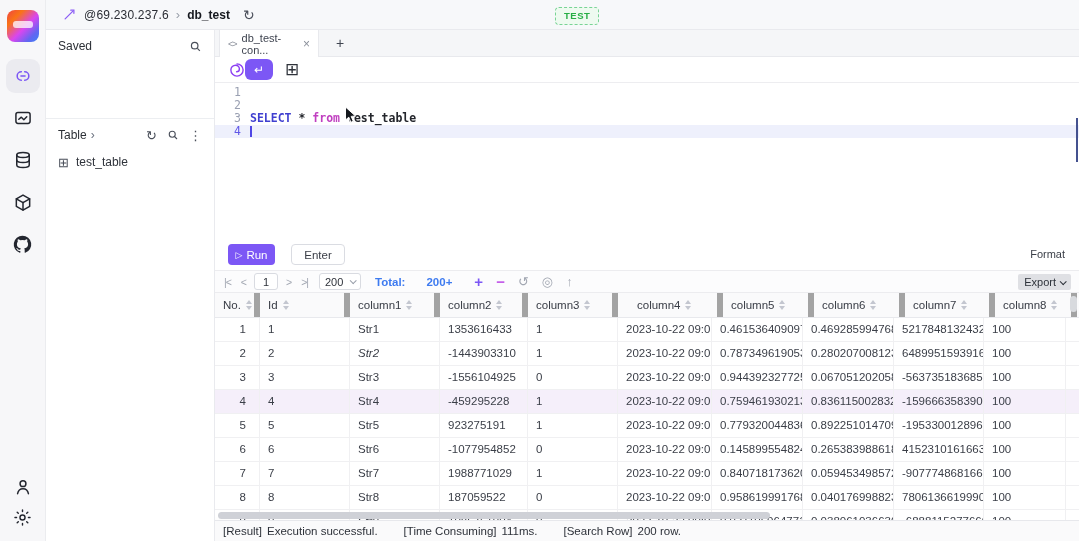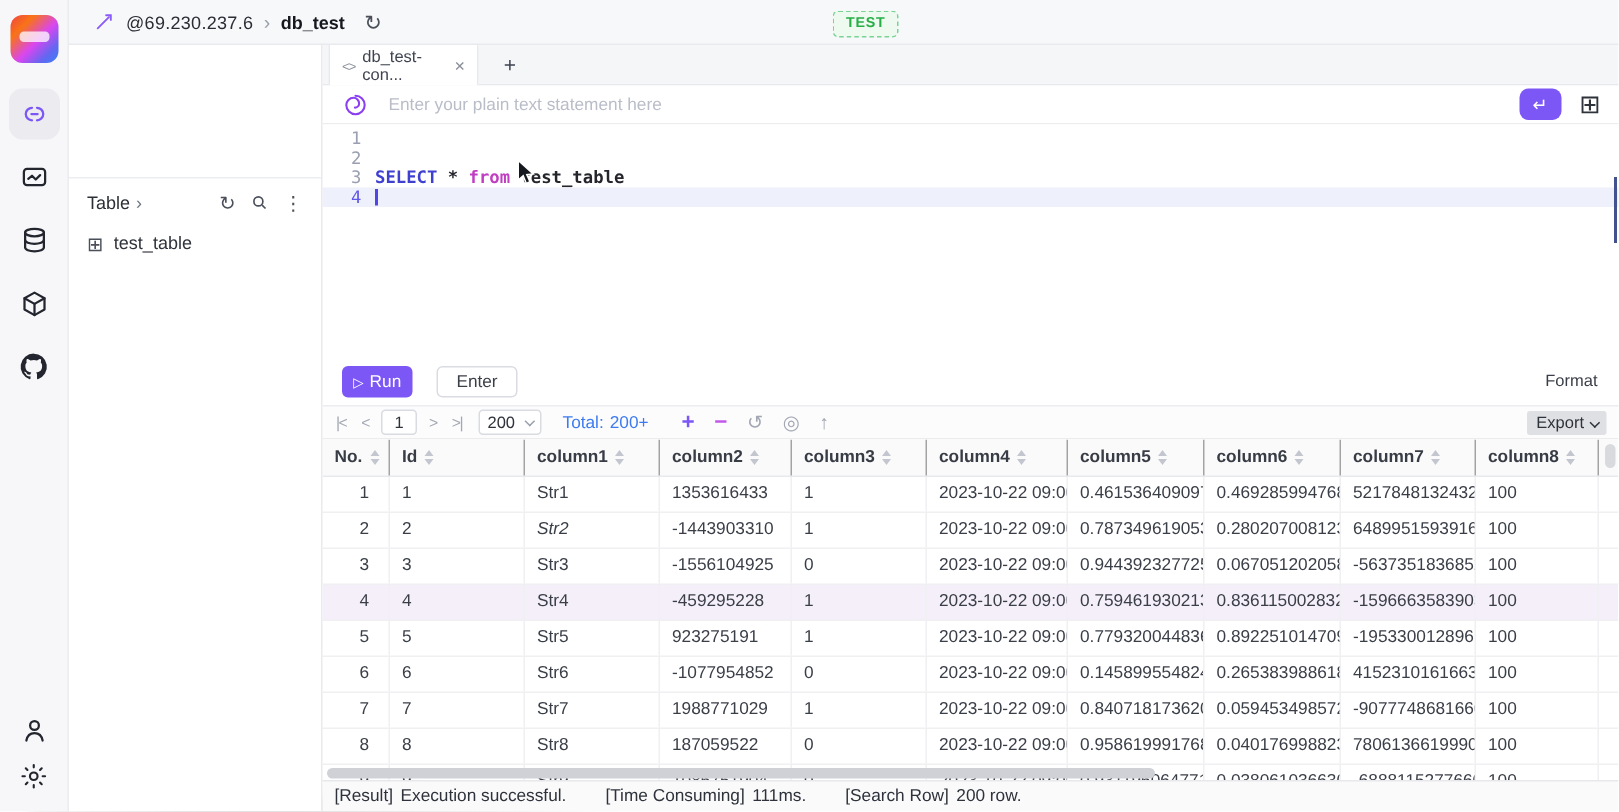--- a/index.html
+++ b/index.html
@@ -78,33 +78,33 @@
   #format-btn { position:absolute; right:14px; top:5px; font-size:11px; color:#3a3e47; cursor:pointer; }
 
   
   #rtoolbar { position:absolute; left:215px; top:270px; width:864px; height:23px; background:#fcfcfd; border-top:1px solid #ececef; border-bottom:1px solid #ececef;
               display:flex; align-items:center; font-size:11px; color:#a2a7b2; }
   .pg-ic { padding:0 5px; cursor:pointer; font-size:10.5px; letter-spacing:-1px; }
   #pg-first { margin-left:4px; }
   #page-input { width:24px; height:17px; border:1px solid #d9dbe1; border-radius:3px; text-align:center; font-size:11px; color:#2e323a; margin:0 3px; outline:none; font-family:"Liberation Sans",sans-serif; }
   #page-size { width:42px; height:17px; border:1px solid #d9dbe1; border-radius:3px; margin-left:6px; display:flex; align-items:center; justify-content:space-between; padding:0 5px; color:#2e323a; cursor:pointer; background:#fff; }
   .chev-dn { width:5px; height:5px; border-right:1.3px solid #9aa0ab; border-bottom:1.3px solid #9aa0ab; transform:rotate(45deg) translateY(-1px); }
-  #total { margin-left:14px; color:#3e7bf0; font-weight:400; font-size:11.5px; display:flex; gap:4px; }
+  #total { margin-left:14px; color:#3e7bf0; font-weight:700; font-size:11.5px; display:flex; gap:21px; }
   #edit-ics { display:flex; align-items:center; margin-left:22px; gap:13px; font-size:13px; }
   #ic-add { color:#7c57f5; font-weight:700; font-size:15px; cursor:pointer; }
   #ic-del { color:#c258e8; font-weight:700; font-size:15px; cursor:pointer; }
   #ic-undo,#ic-eye,#ic-up { color:#a2a7b2; cursor:pointer; }
   #export-btn { position:absolute; right:8px; top:3px; display:flex; align-items:center; gap:4px; background:#dfe0e4; border-radius:2px; padding:2px 6px; color:#2e323a; font-size:11px; cursor:pointer; }
   #export-btn .chev-dn { border-color:#2e323a; }
 
   
   #results { position:absolute; left:215px; top:293px; width:864px; height:227px; overflow:hidden; background:#fff; }
   #rheader { display:flex; height:25px; background:#fafafb; border-bottom:1px solid #e8e9ed; }
-  .hcell { flex:none; display:flex; align-items:center; gap:5px; padding:0 8px; font-size:11.5px; font-weight:700; color:#383c45;
-           border-right:1px solid #a3a3a3; overflow:hidden; white-space:nowrap; cursor:pointer; }
+  .hcell { flex:none; display:flex; align-items:center; gap:5px; padding:0 8px; font-size:11.5px; font-weight:400; color:#383c45;
+           border-right:6px solid #a3a3a3; overflow:hidden; white-space:nowrap; cursor:pointer; }
   .sort { display:inline-flex; flex-direction:column; gap:2px; }
   .sort i { display:block; width:0; height:0; border-left:3.5px solid transparent; border-right:3.5px solid transparent; }
   .sort .up { border-bottom:4px solid #c3c6cf; }
   .sort .dn { border-top:4px solid #c3c6cf; }
   .trow { display:flex; height:24px; border-bottom:1px solid #f0f0f2; background:#fff; }
   .trow.sel { background:#f5effa; }
   .tcell { flex:none; padding:0 8px; font-size:11.5px; color:#3a3e47; line-height:23px; border-right:1px solid #f0f0f2; overflow:hidden; white-space:nowrap; cursor:default; }
   .tcell.num { text-align:right; padding-right:13px; }
   #hscroll { position:absolute; left:218px; top:512px; width:552px; height:7px; background:#cfd1d7; border-radius:4px; z-index:7; cursor:pointer; }
   #vscroll { position:absolute; left:1070px; top:296px; width:7px; height:16px; background:#d8dade; border-radius:4px; z-index:7; cursor:pointer; }
@@ -192,20 +192,32 @@
       </svg>
     <span class="host">@69.230.237.6</span>
     <span class="sep">›</span>
     <span class="db">db_test</span>
     <span class="refresh">↻</span>
   </div>
   <span id="env-badge">TEST</span>
 </div>
 
 <div id="leftpanel">
+  <div id="saved-row" class="lp-row">
+    <span>Saved</span>
+    <span class="grow"></span>
+    <span class="mini-ic">
+      <svg width="13" height="13" viewBox="0 0 24 24">
+          <g fill="none" stroke="#4a4f5a" stroke-width="2.2">
+            <circle cx="10.5" cy="10.5" r="6"></circle>
+            <line x1="15.5" y1="15.5" x2="20" y2="20"></line>
+          </g>
+        </svg>
+    </span>
+  </div>
   <div id="lp-divider"></div>
   <div id="table-row" class="lp-row">
     <span>Table</span>
     <span class="chev-r">›</span>
     <span class="grow"></span>
     <span class="mini-ic">↻</span>
     <span class="mini-ic">
       <svg width="12" height="12" viewBox="0 0 24 24">
           <g fill="none" stroke="#4a4f5a" stroke-width="2.2">
             <circle cx="10.5" cy="10.5" r="6"></circle>
@@ -229,21 +241,20 @@
   </div>
   <div id="tab-add">+</div>
 </div>
 
 <div id="airow">
   <span id="ai-icon">
     <svg width="16" height="16" viewBox="0 0 24 24">
         <path d="M12 2.8a9.2 9.2 0 1 1-9.2 9.2A7.2 7.2 0 0 1 10 4.8a5.6 5.6 0 0 1 5.6 5.6A4.2 4.2 0 0 1 11.4 14.6" fill="none" stroke="#8b3ff2" stroke-width="2.1" stroke-linecap="round"></path>
       </svg>
   </span>
-  <input id="ai-input" type="text" placeholder="Enter your plain text statement here" style="">
   <div id="ai-enter">↵</div>
   <span id="ai-grid">⊞</span>
 </div>
 
 <div id="editor">
   <div id="code-lines">
       <div class="cline"><span class="lnum">1</span></div>
       <div class="cline"><span class="lnum">2</span><span class="lcode"></span></div>
       <div class="cline"><span class="lnum">3</span><span class="lcode"><span class="seg-kw">SELECT</span><span class="seg-p"> * </span><span class="seg-fn">from</span><span class="seg-p"> test_table</span></span></div>
       <div class="cline active"><span class="lnum">4</span><span class="lcode"><span class="caret"></span></span></div>
@@ -324,21 +335,21 @@
           <i class="dn"></i>
         </span>
       </div>
       <div class="hcell" style="width: 90px;">
         <span>column3</span>
         <span class="sort">
           <i class="up"></i>
           <i class="dn"></i>
         </span>
       </div>
-      <div class="hcell" style="width: 94px;">
+      <div class="hcell" style="width: 94px; margin-left: 11px;">
         <span>column4</span>
         <span class="sort">
           <i class="up"></i>
           <i class="dn"></i>
         </span>
       </div>
       <div class="hcell" style="width: 91px;">
         <span>column5</span>
         <span class="sort">
           <i class="up"></i>

